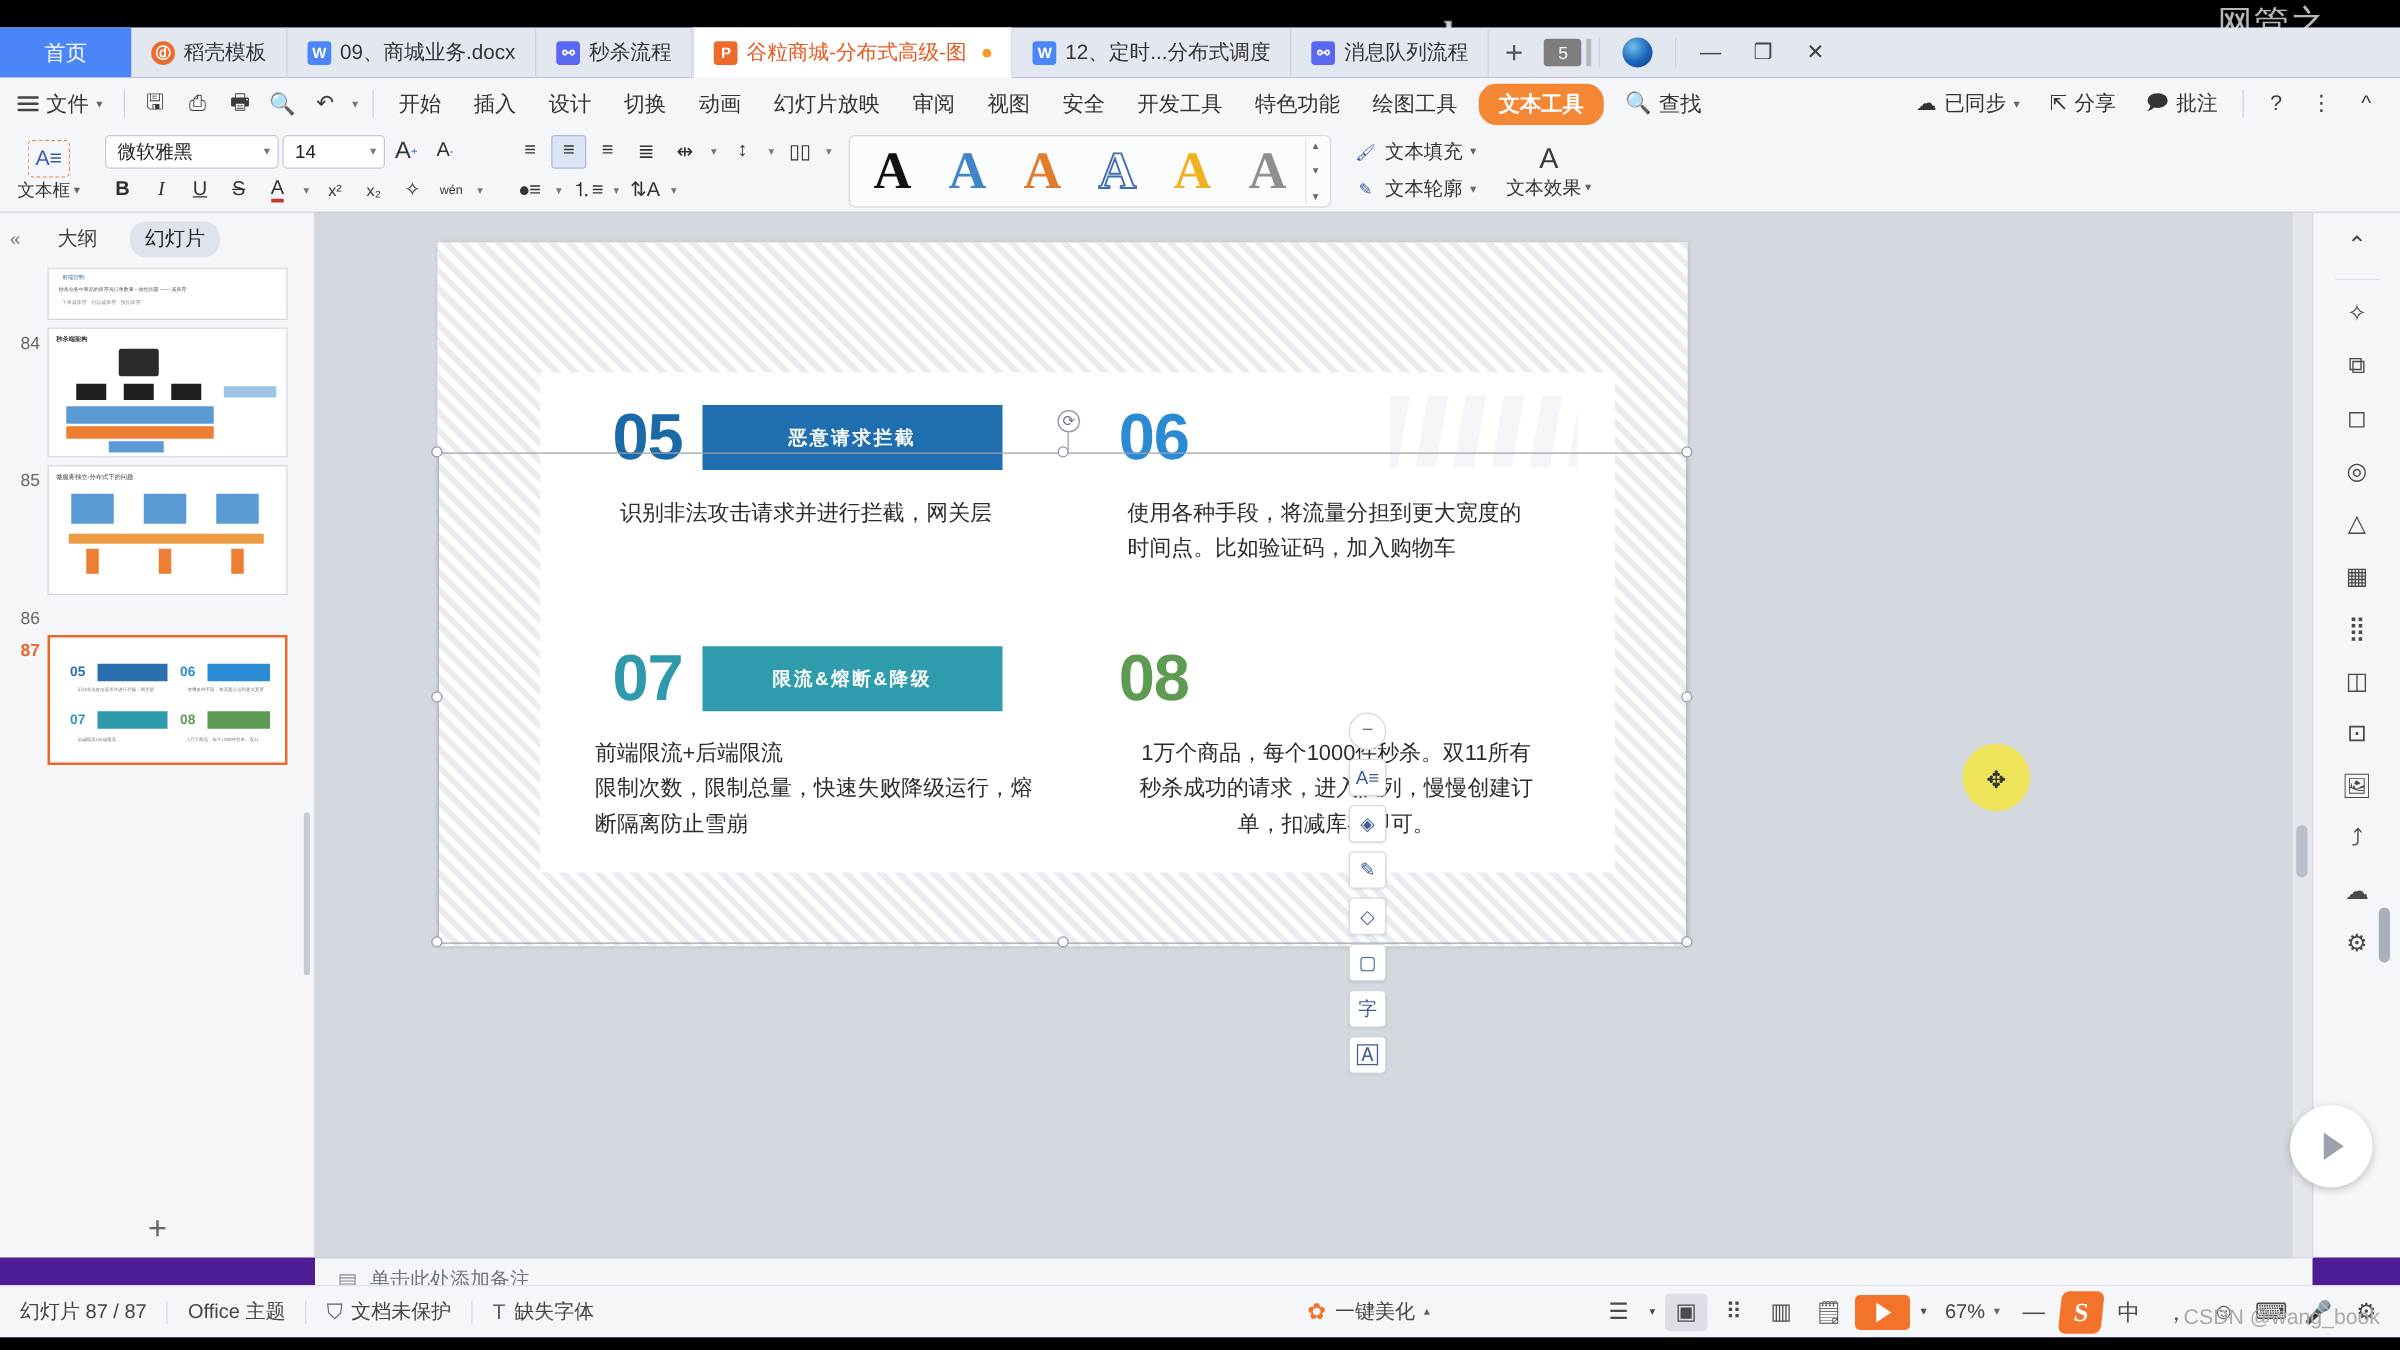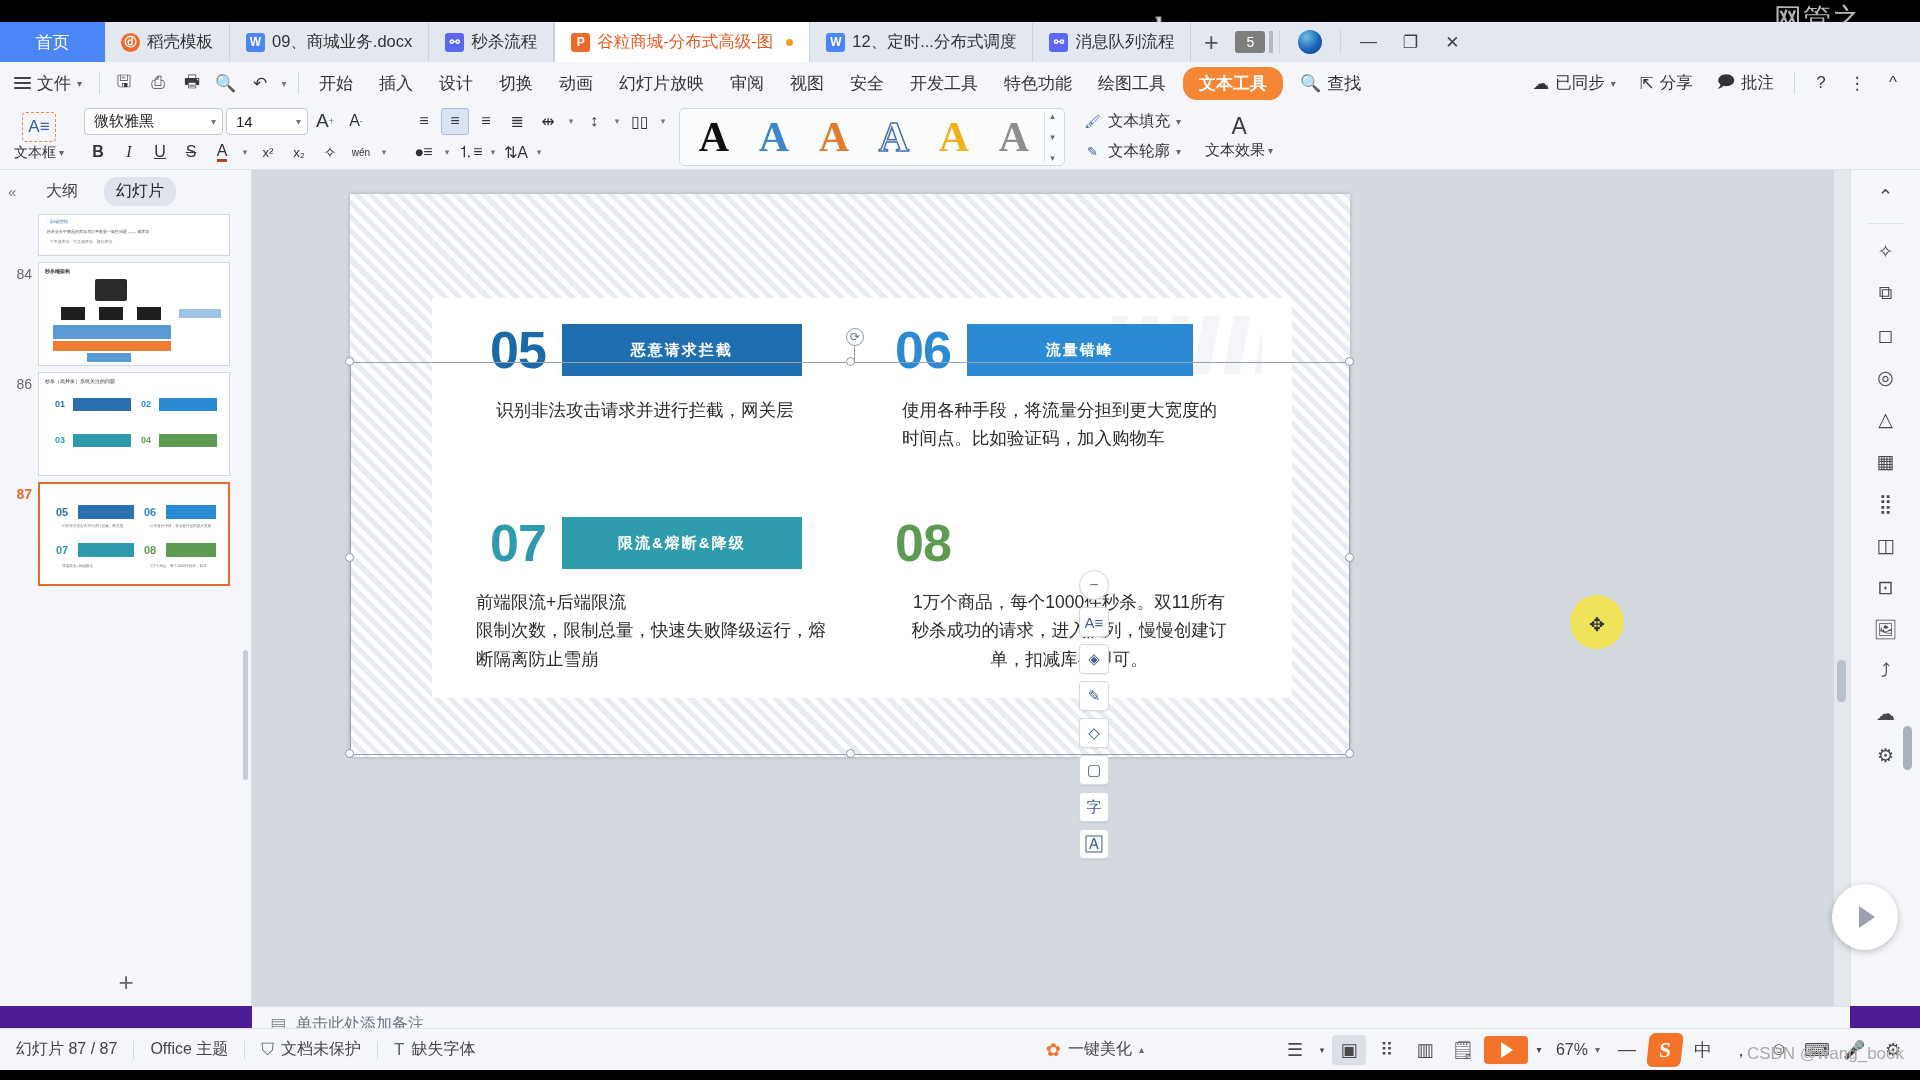--- a/index.html
+++ b/index.html
@@ -445,34 +445,36 @@
           <div style="position:absolute;left:22px;top:44px;width:24px;height:13px;background:#1f1f1f"></div>
           <div style="position:absolute;left:60px;top:44px;width:24px;height:13px;background:#1f1f1f"></div>
           <div style="position:absolute;left:98px;top:44px;width:24px;height:13px;background:#1f1f1f"></div>
           <div style="position:absolute;left:14px;top:62px;width:118px;height:14px;background:#5b9bd5"></div>
           <div style="position:absolute;left:14px;top:78px;width:118px;height:10px;background:#ed7d31"></div>
           <div style="position:absolute;left:48px;top:90px;width:44px;height:9px;background:#5b9bd5"></div>
           <div style="position:absolute;right:8px;top:46px;width:42px;height:9px;background:#9dc3e6"></div>
         </div>
       </div>
 
+      <div class="thumb-row">
+        <div class="thumb-num">85</div>
+        <div class="thumb" style="height:104px">
+          <div class="tiny" style="left:6px;top:5px;font-size:5px;color:#333">微服务独立-分布式下的问题</div>
+          <div style="position:absolute;left:18px;top:22px;width:34px;height:24px;background:#5b9bd5"></div>
+          <div style="position:absolute;left:76px;top:22px;width:34px;height:24px;background:#5b9bd5"></div>
+          <div style="position:absolute;left:134px;top:22px;width:34px;height:24px;background:#5b9bd5"></div>
+          <div style="position:absolute;left:16px;top:54px;width:156px;height:8px;background:#ed9a45"></div>
+          <div style="position:absolute;left:30px;top:66px;width:10px;height:20px;background:#ed7d31"></div>
+          <div style="position:absolute;left:88px;top:66px;width:10px;height:20px;background:#ed7d31"></div>
+          <div style="position:absolute;left:146px;top:66px;width:10px;height:20px;background:#ed7d31"></div>
+        </div>
+      </div>
 
       <div class="thumb-row">
         <div class="thumb-num">86</div>
-        <div class="thumb" style="height:104px">
-          <div class="tiny" style="left:6px;top:5px;font-size:5px;color:#333">秒杀（高并发）系统关注的问题</div>
-          <div style="position:absolute;left:16px;top:26px;font-size:9px;color:#2a6fb0;font-weight:bold">01</div>
-          <div style="position:absolute;left:34px;top:25px;width:58px;height:13px;background:#2a6fb0"></div>
-          <div style="position:absolute;left:102px;top:26px;font-size:9px;color:#2a8ad4;font-weight:bold">02</div>
-          <div style="position:absolute;left:120px;top:25px;width:58px;height:13px;background:#2a8ad4"></div>
-          <div style="position:absolute;left:16px;top:62px;font-size:9px;color:#2e9aab;font-weight:bold">03</div>
-          <div style="position:absolute;left:34px;top:61px;width:58px;height:13px;background:#2e9aab"></div>
-          <div style="position:absolute;left:102px;top:62px;font-size:9px;color:#5d9a52;font-weight:bold">04</div>
-          <div style="position:absolute;left:120px;top:61px;width:58px;height:13px;background:#5d9a52"></div>
-        </div>
       </div>
 
       <div class="thumb-row">
         <div class="thumb-num" style="color:#e8692c;font-weight:bold">87</div>
         <div class="thumb sel" style="height:104px">
           <div style="position:absolute;left:16px;top:22px;font-size:11px;color:#2a6fb0;font-weight:bold">05</div>
           <div style="position:absolute;left:38px;top:21px;width:56px;height:14px;background:#2a6fb0"></div>
           <div style="position:absolute;left:104px;top:22px;font-size:11px;color:#2a8ad4;font-weight:bold">06</div>
           <div style="position:absolute;left:126px;top:21px;width:50px;height:14px;background:#2a8ad4"></div>
           <div style="position:absolute;left:16px;top:60px;font-size:11px;color:#2e9aab;font-weight:bold">07</div>
@@ -500,23 +502,20 @@
         <div class="qrow" style="left:58px;top:22px">
           <div class="qnum" style="color:#1a6aa8">05</div>
           <div class="qbar" style="background:#1f6fb0;width:240px">
             <span>恶意请求拦截</span>
           </div>
         </div>
         <div class="qtext" style="left:64px;top:98px;width:330px">识别非法攻击请求并进行拦截，网关层</div>
 
         <div class="qrow" style="left:463px;top:22px">
           <div class="qnum" style="color:#2a8ad4">06</div>
-          <div class="qbar" style="background:#2b8ad6;width:226px">
-            <span>流量错峰</span>
-          </div>
         </div>
         <div class="qtext" style="left:470px;top:98px;width:330px">使用各种手段，将流量分担到更大宽度的时间点。比如验证码，加入购物车</div>
 
         <div class="qrow" style="left:58px;top:215px">
           <div class="qnum" style="color:#2e9aab">07</div>
           <div class="qbar" style="background:#2f9cae;width:240px">
             <span>限流&amp;熔断&amp;降级</span>
           </div>
         </div>
         <div class="qtext" style="left:44px;top:290px;width:360px;white-space:pre-line">前端限流+后端限流

